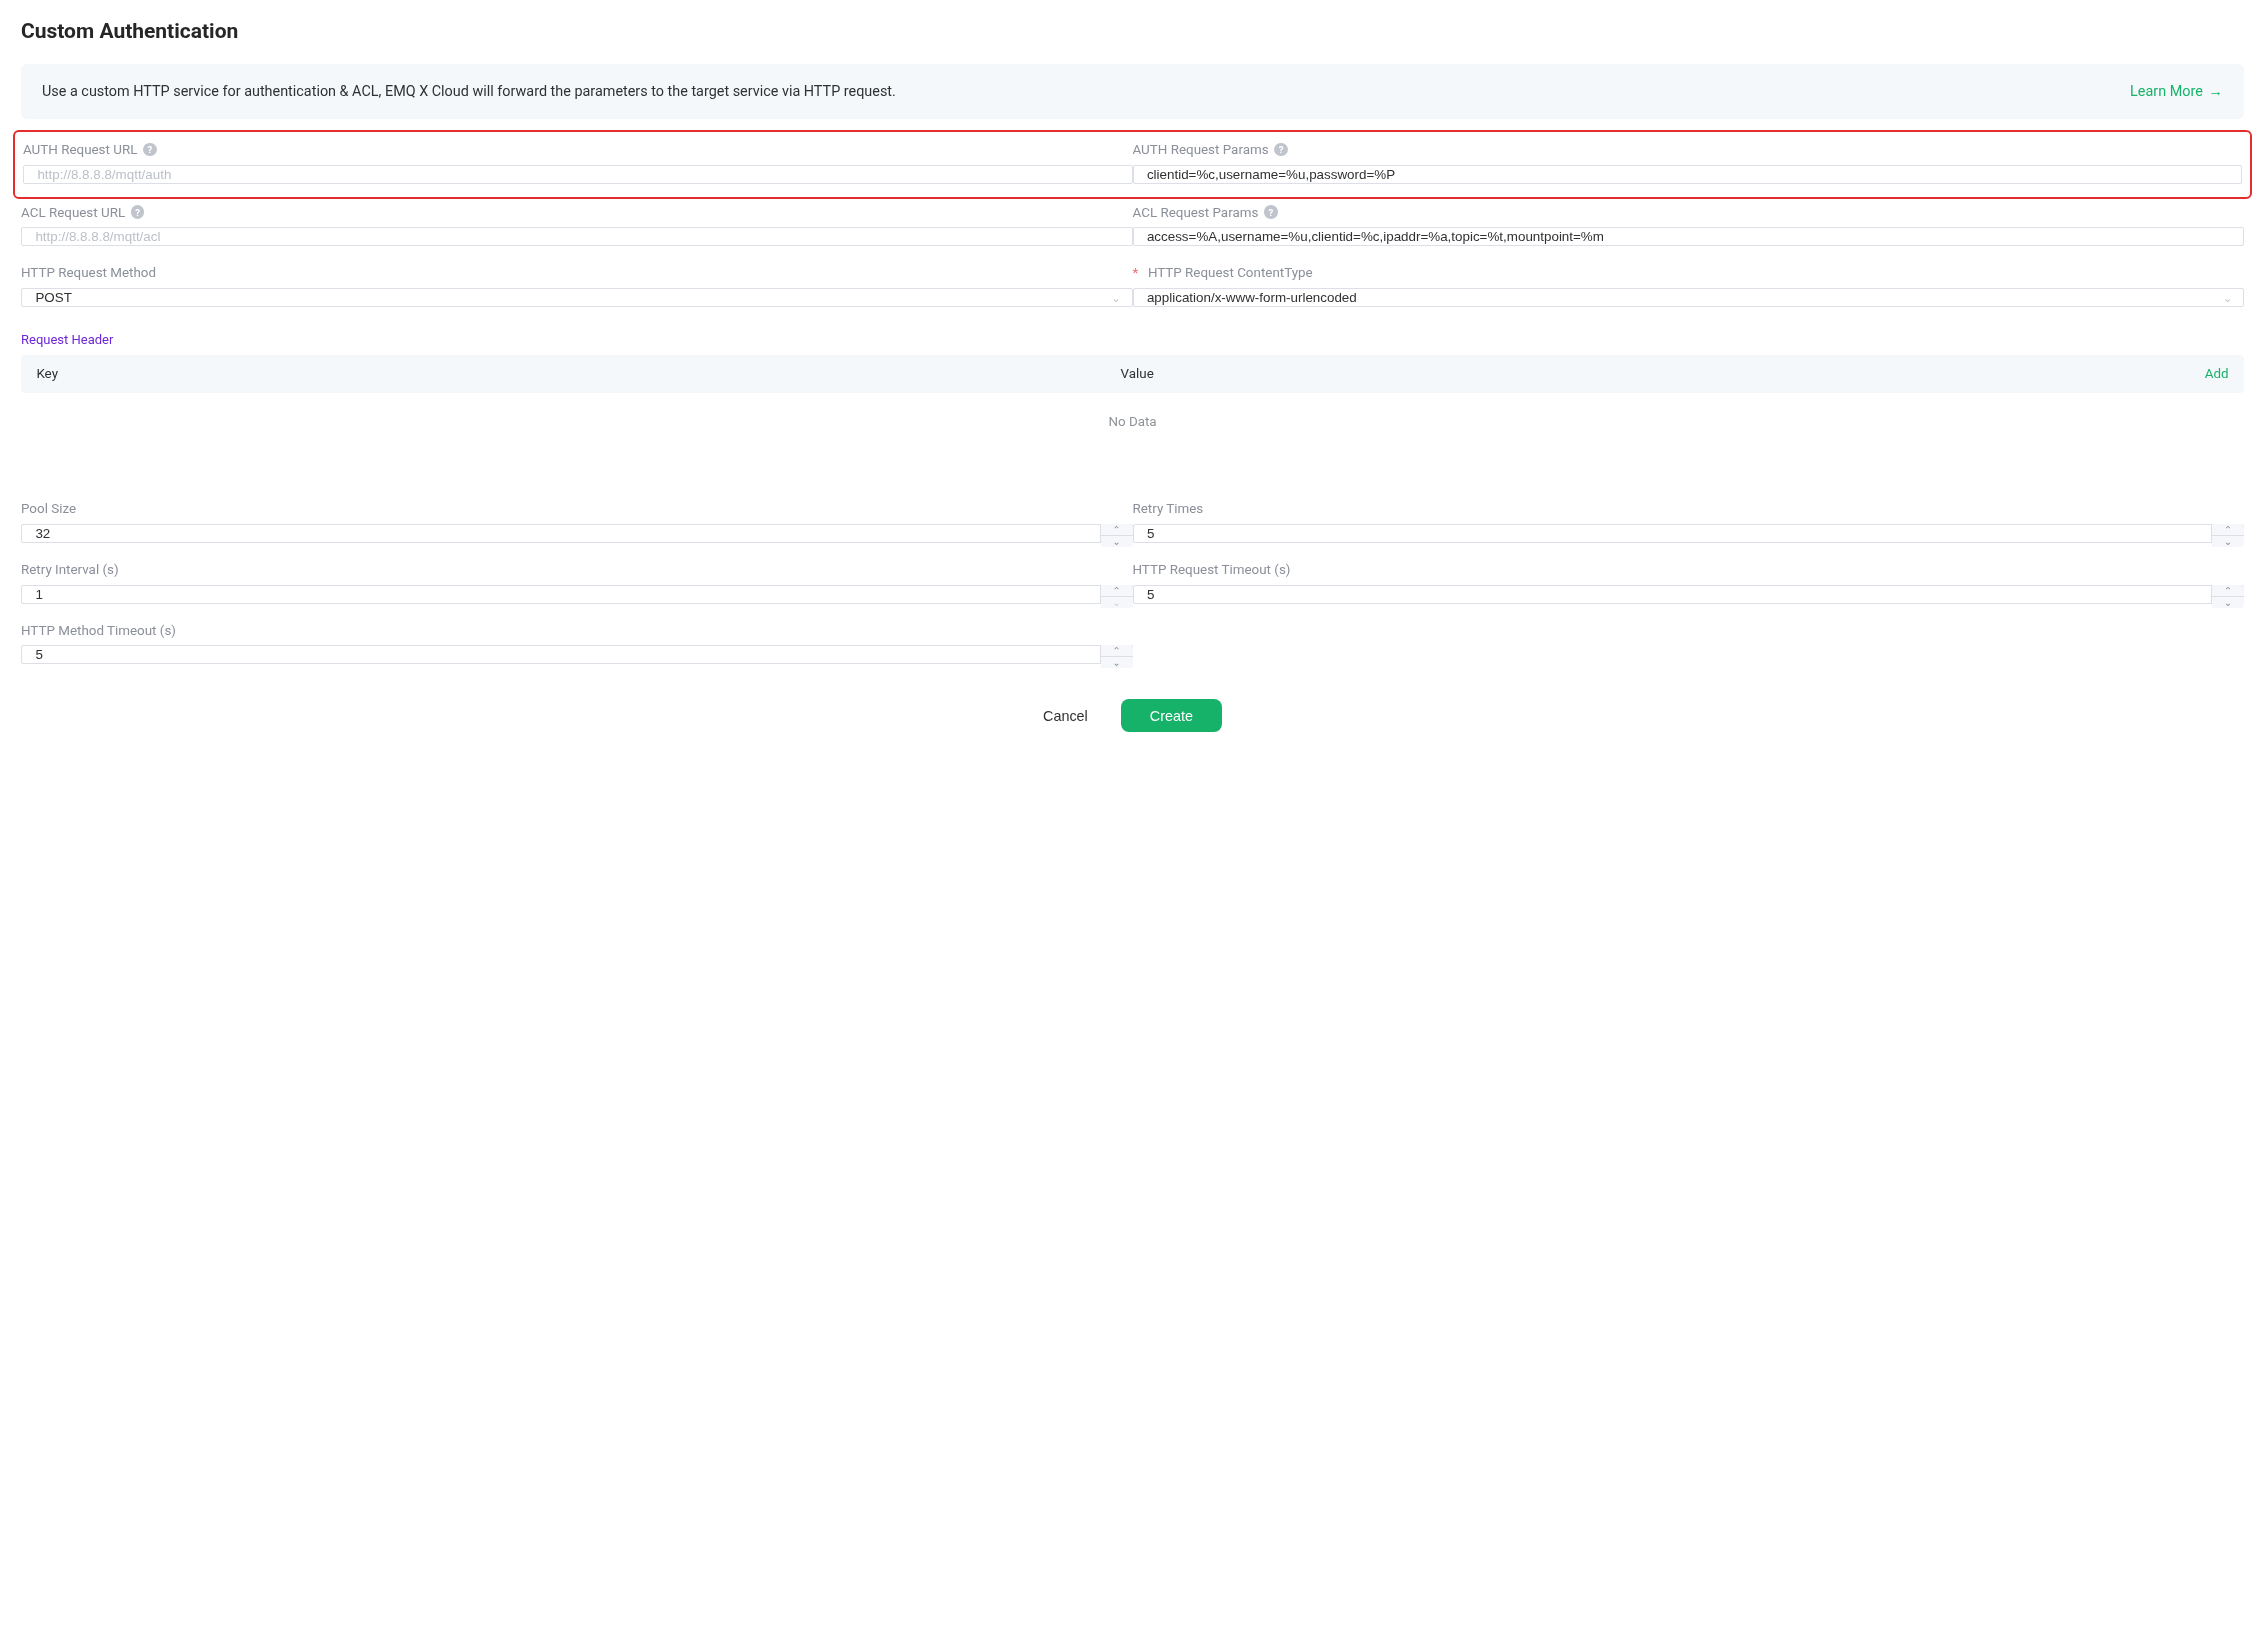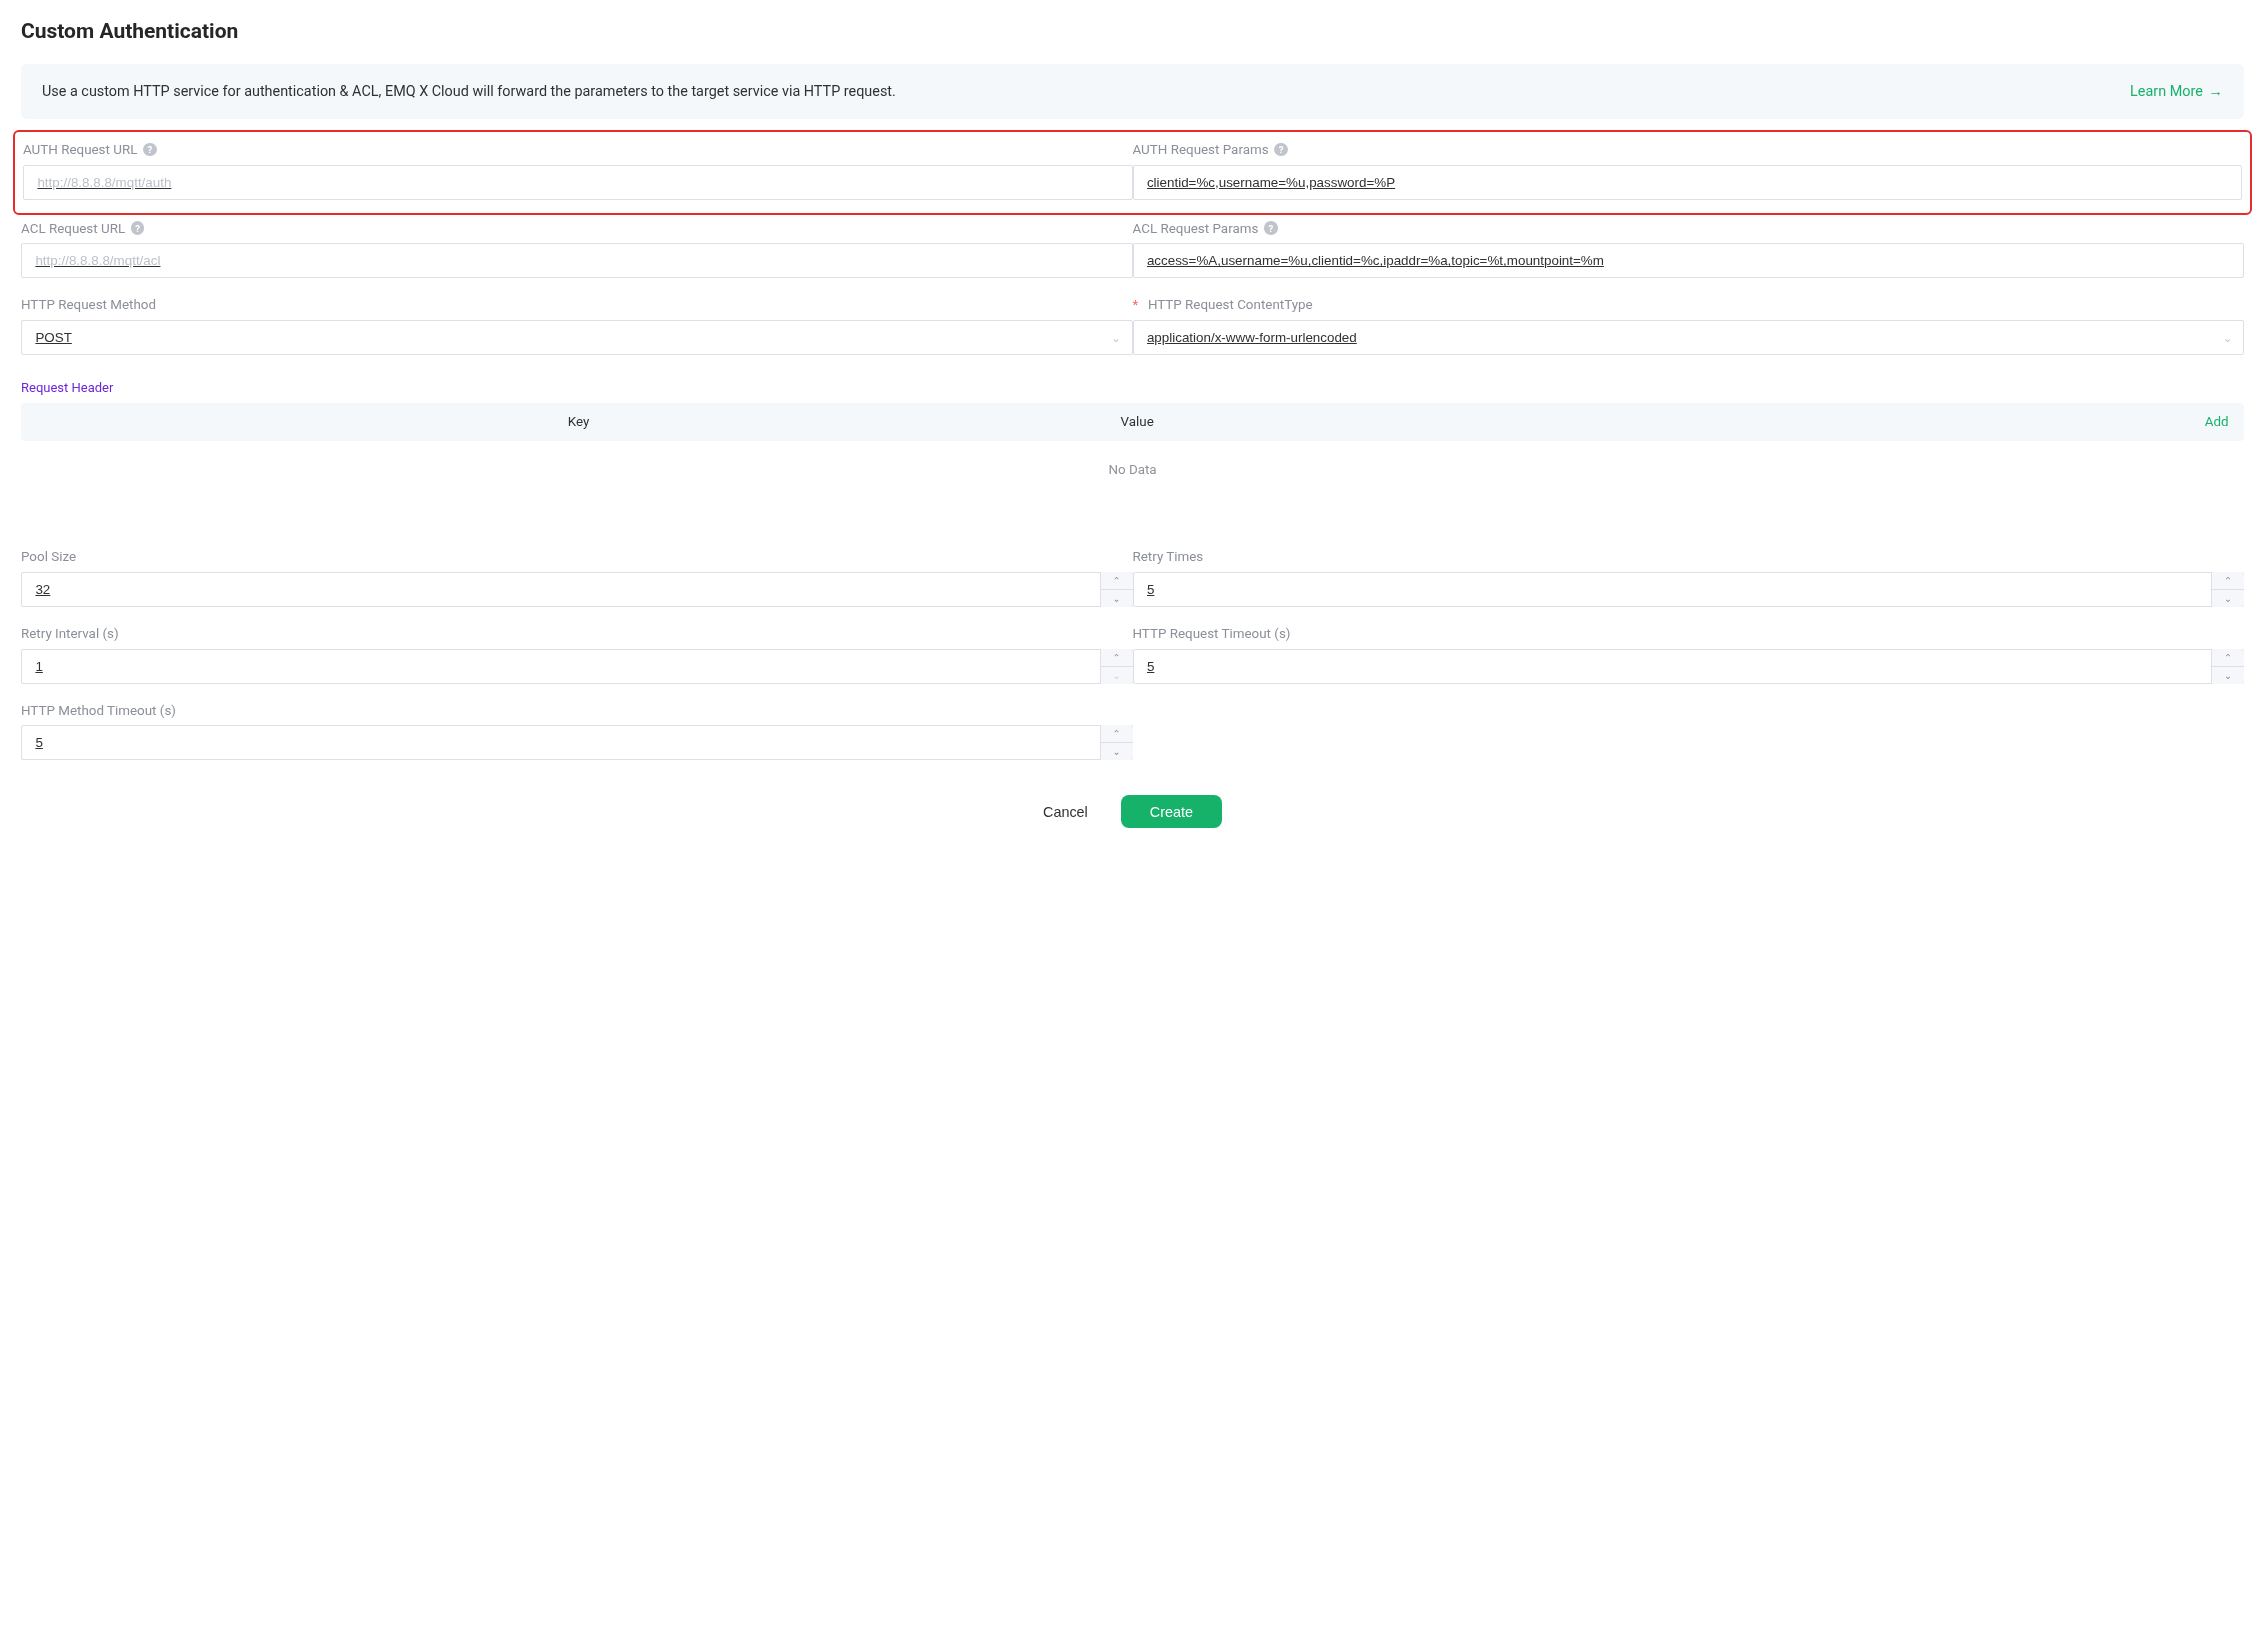--- a/index.html
+++ b/index.html
@@ -62,29 +62,28 @@
     border-radius: 50%;
     background: #c0c4cc;
     color: #fff;
     font-size: 9.6px;
     align-items: center;
     justify-content: center;
     font-weight: 700;
   }
   .input, .select, .number-input {
     width: 100%;
-    height: 35px;
+    height: 19px;
     border: 1px solid #dcdfe6;
     border-radius: 2px;
     padding: 0 13.4px;
     font-size: 13.4px;
     color: #303133;
     background: #fff;
     outline: none;
-    text-decoration: underline;
   }
   .input::placeholder { color: #bcc0c8; }
   .select-wrap { position: relative; }
   .select-wrap .chevron {
     position: absolute;
     right: 11.5px; top: 50%;
     transform: translateY(-50%);
     color: #c0c4cc;
     pointer-events: none;
     font-size: 11.5px;
@@ -119,21 +118,21 @@
   }
   .table-head {
     background: #f5f8fa;
     border-radius: 3.8px;
     display: flex;
     align-items: center;
     padding: 11.5px 15.4px;
     font-size: 13.4px;
     color: #303133;
   }
-  .table-head .th-key { flex: 1; text-align: center; }
+  .table-head .th-key { flex: 1; }
   .table-head .th-value { flex: 1; }
   .table-head .th-add { color: #17b26a; cursor: pointer; }
   .no-data {
     text-align: center;
     color: #909399;
     font-size: 13.4px;
     padding: 21px 0 9.6px 0;
   }
   .actions {
     display: flex;

